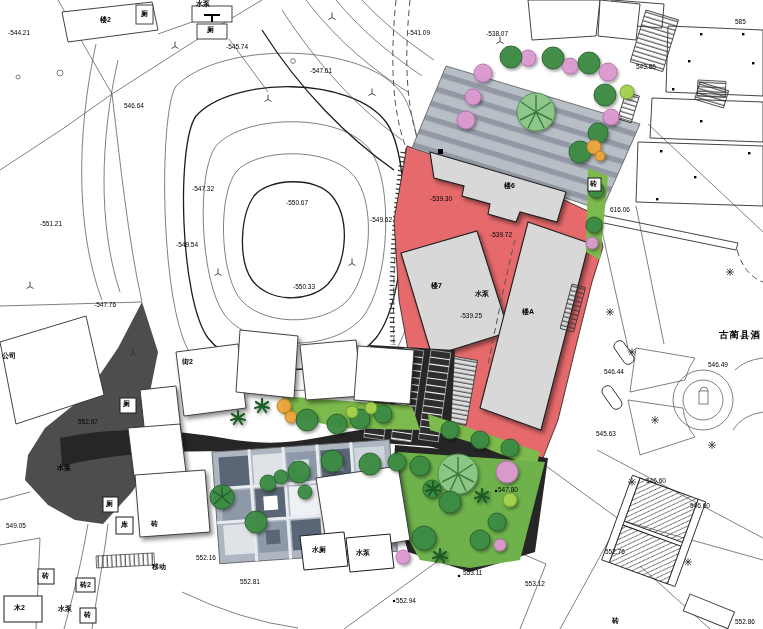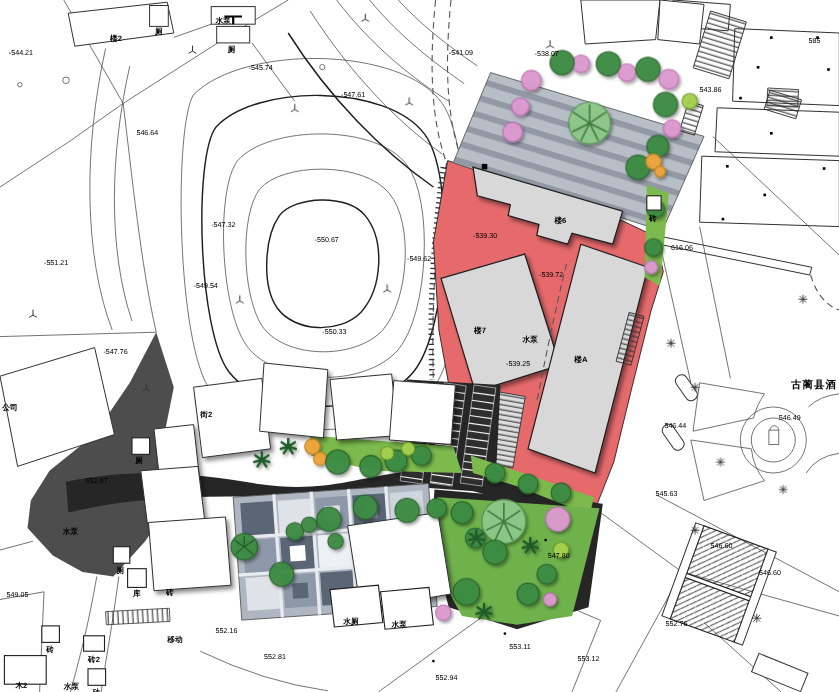--- a/index.html
+++ b/index.html
@@ -1,19 +1,19 @@
 <!DOCTYPE html>
 <html><head>
 <meta charset="utf-8">
 <style>
   html,body{margin:0;padding:0;background:#fff;}
   .stage{position:relative;width:763px;height:629px;background:#fff;overflow:hidden;
          font-family:"Liberation Sans",sans-serif;}
   .stage svg{position:absolute;left:0;top:0;}
-  #labels{position:absolute;left:0;top:16px;width:763px;height:545px;z-index:5;pointer-events:none;}
+  #labels{position:absolute;left:0;top:0;width:763px;height:545px;z-index:5;pointer-events:none;}
   .lbl{position:absolute;font-size:6.5px;line-height:1;color:#000;white-space:nowrap;
        font-family:"Liberation Sans",sans-serif;}
   .cn{font-size:7px;font-weight:700;}
   .big{font-size:9.5px;font-weight:700;letter-spacing:1px;}
   .ln{fill:none;stroke:#4a4a4a;stroke-width:0.7;}
   .lnT{fill:none;stroke:#1d1d1d;stroke-width:1.3;}
   .bw{fill:#ffffff;stroke:#2f2f2f;stroke-width:0.9;}
   .bx{fill:#ffffff;stroke:#1d1d1d;stroke-width:1;}
   .dash{fill:none;stroke:#555;stroke-width:1;stroke-dasharray:6 4;}
   .tick{fill:none;stroke:#333;stroke-width:5;stroke-dasharray:1.2 3.4;}

